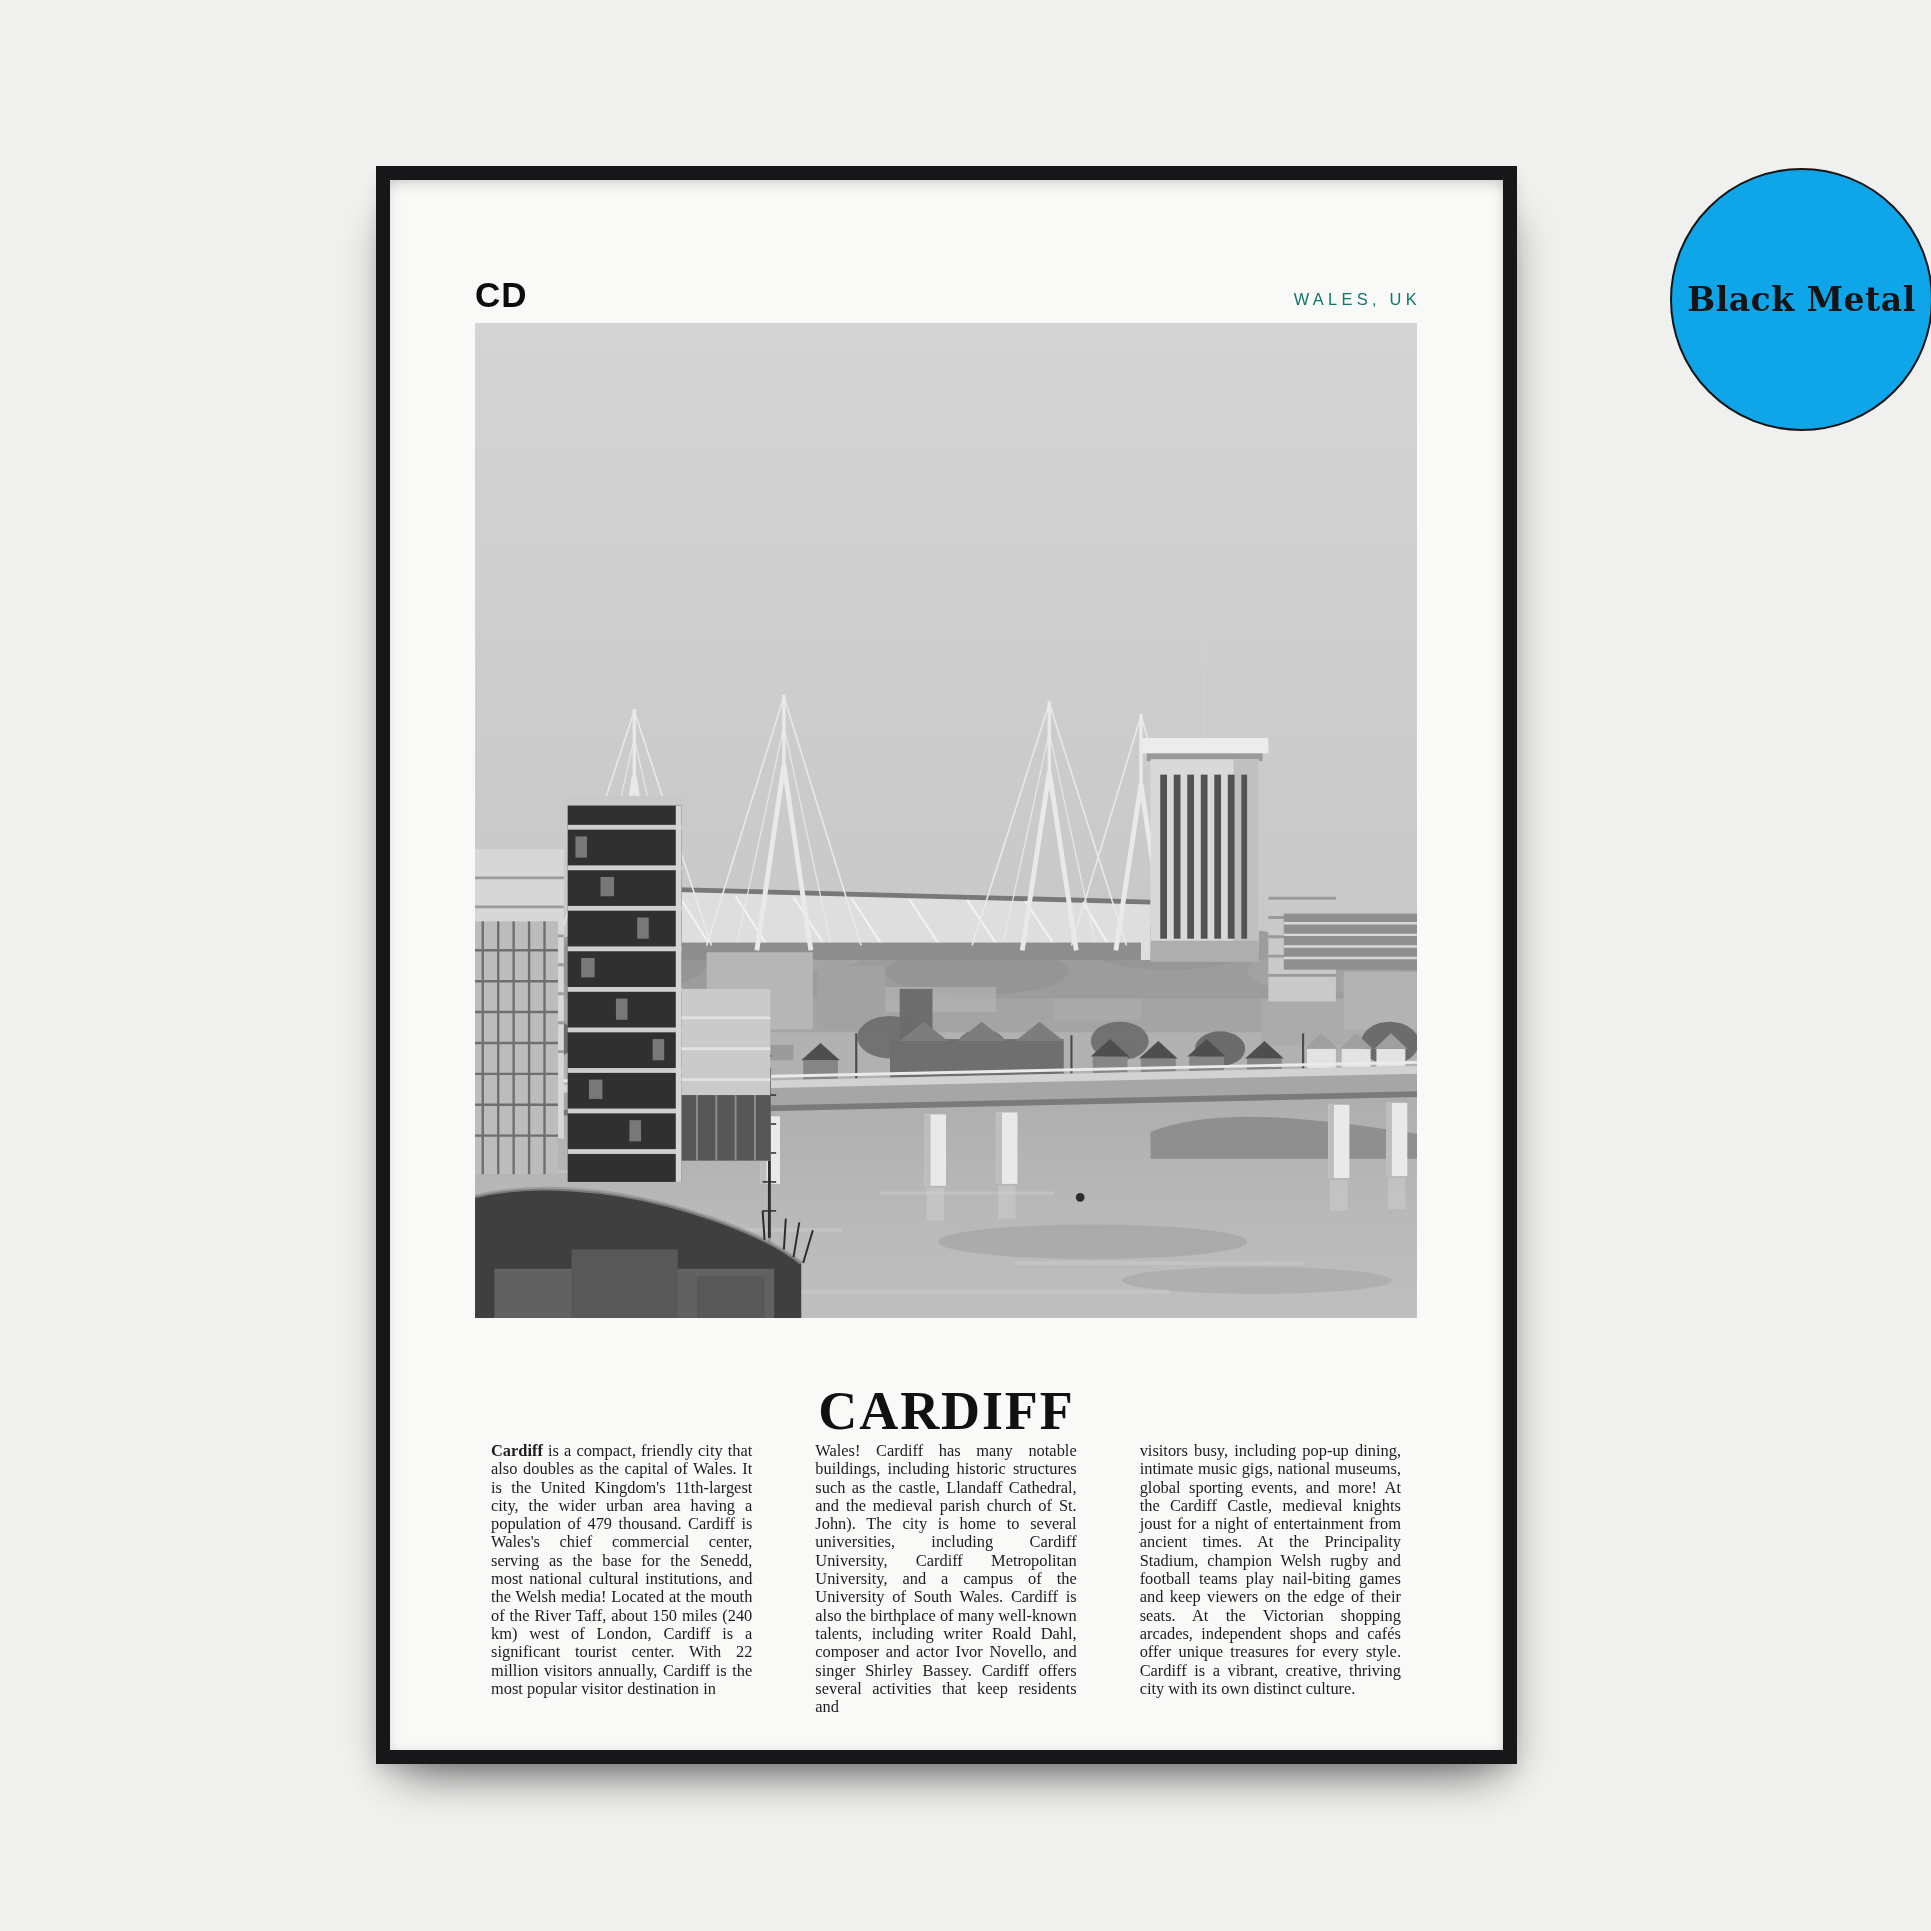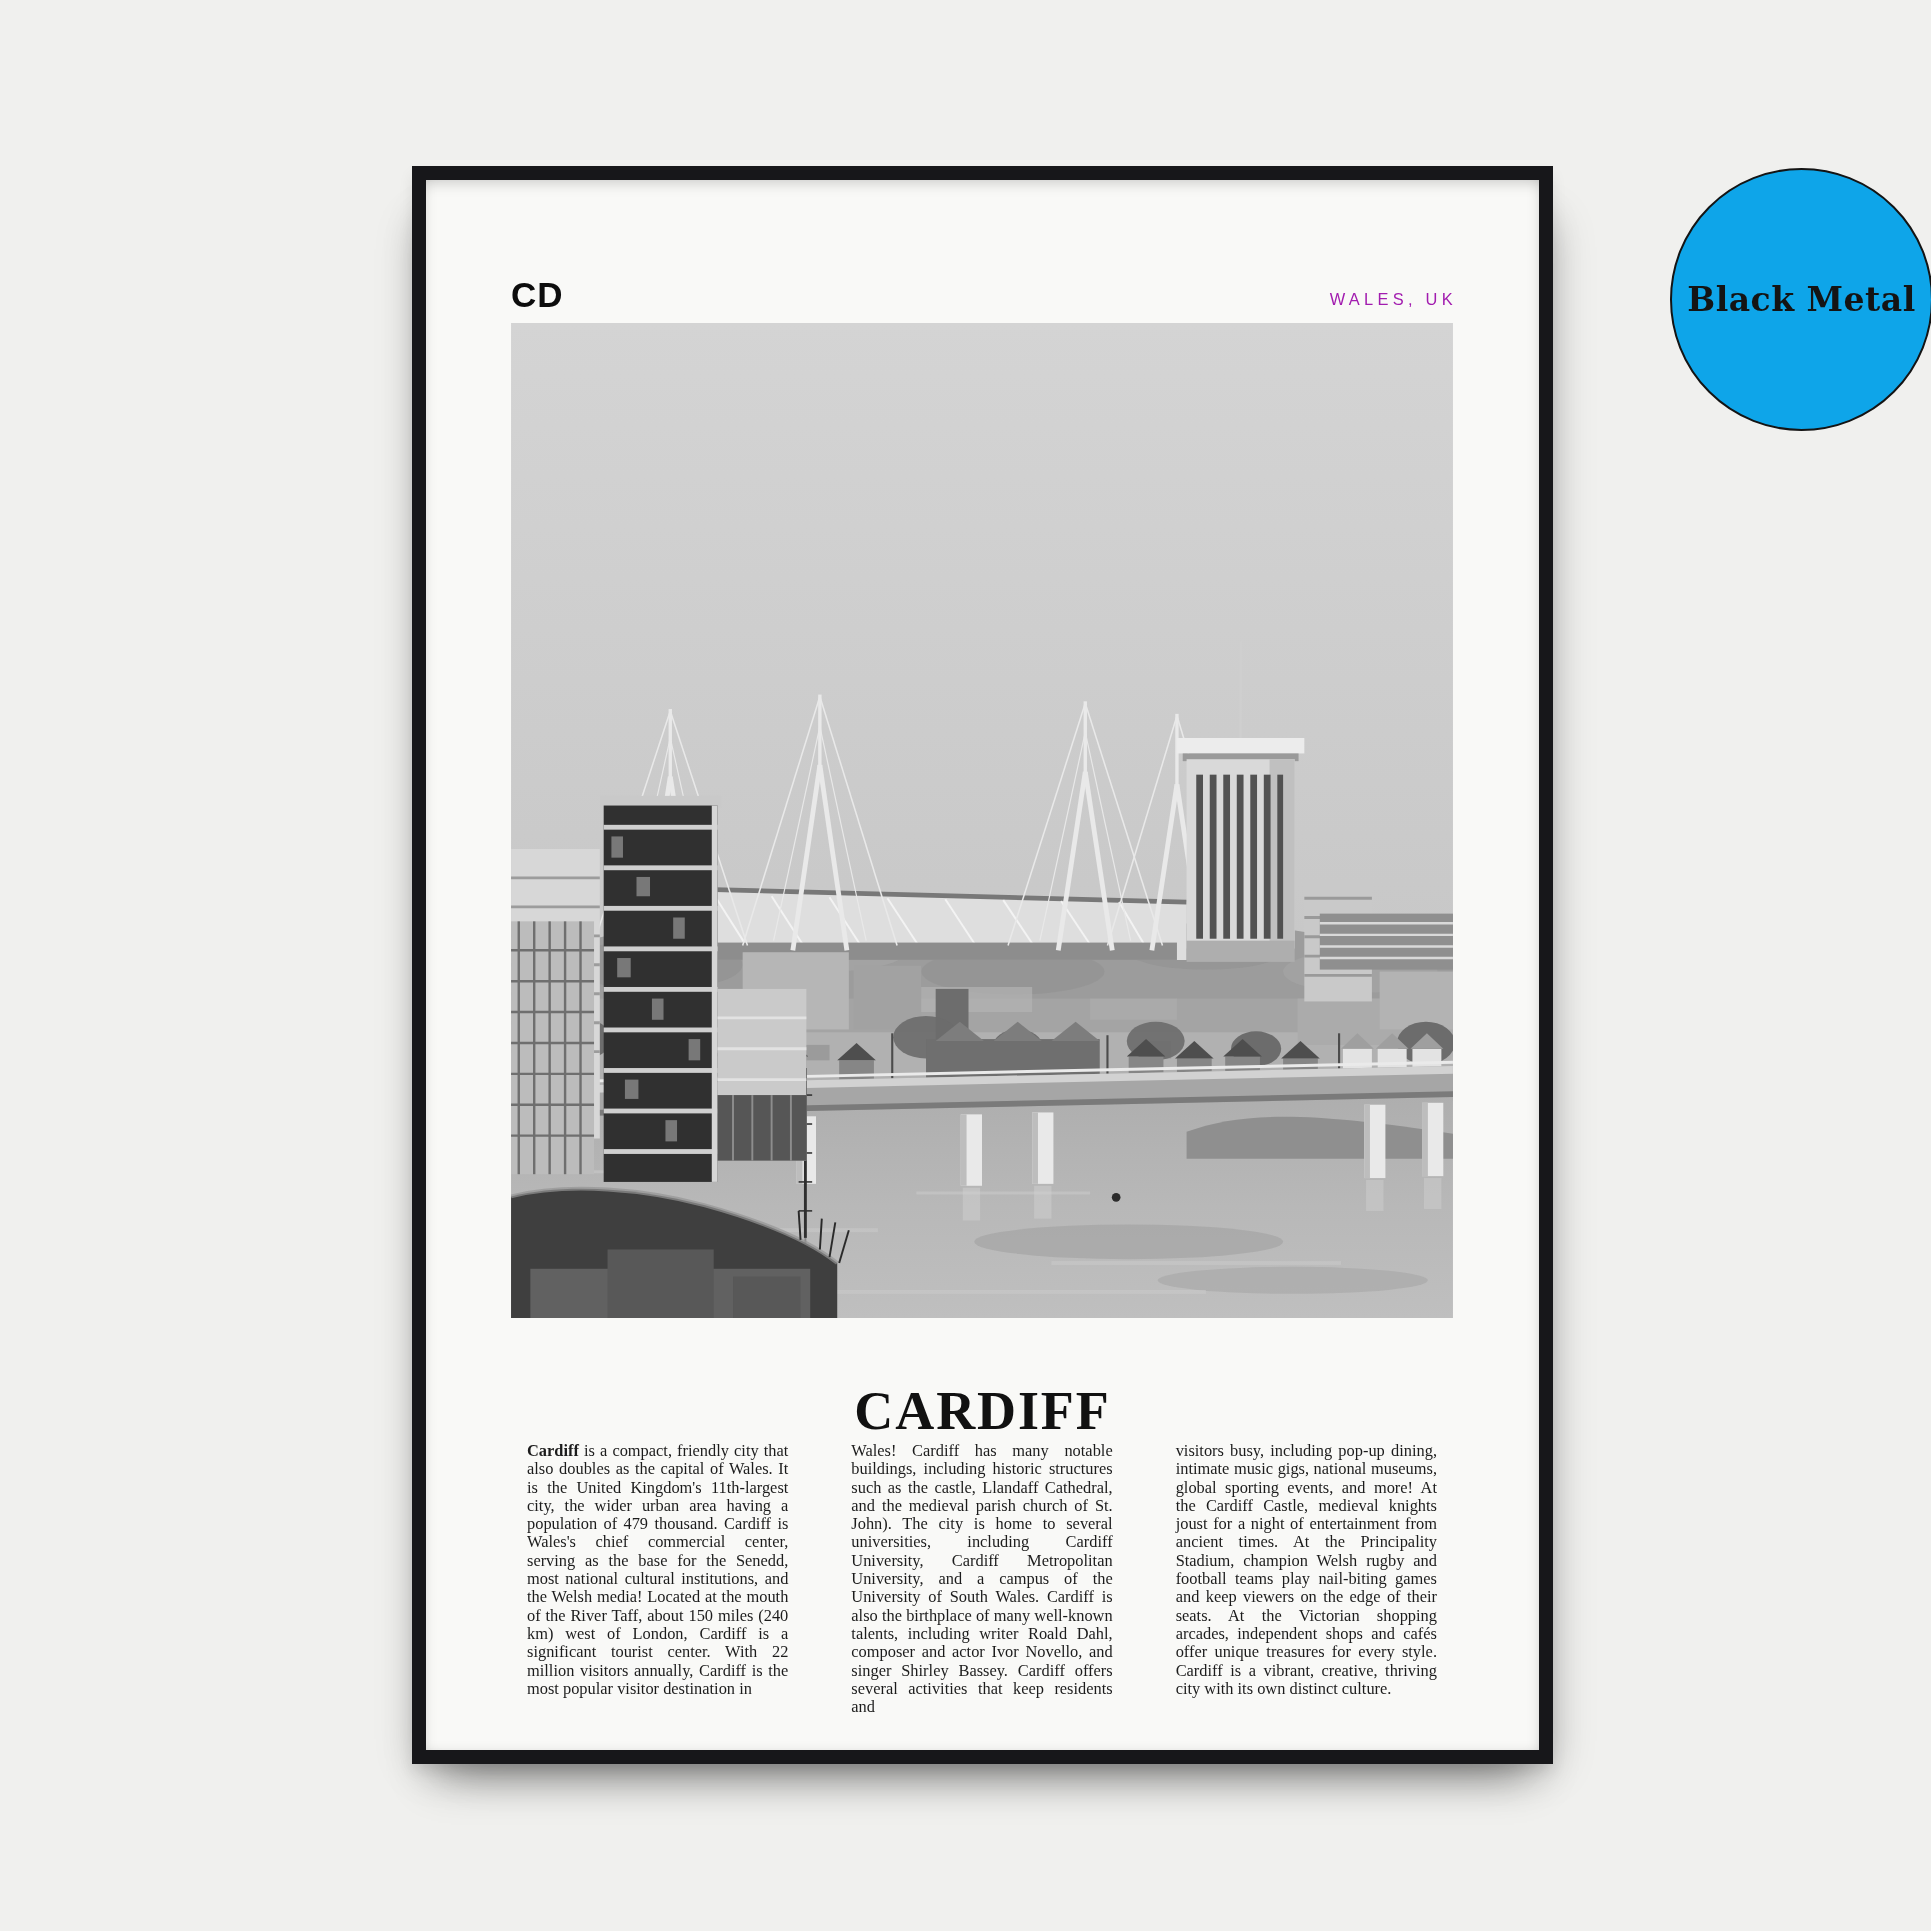--- a/index.html
+++ b/index.html
@@ -1,35 +1,35 @@
 <!DOCTYPE html>
 <html><head>
 <meta charset="utf-8">
 <style>
   html,body{margin:0;padding:0;}
   .stage{position:relative;width:1931px;height:1931px;background:#f0f0ee;overflow:hidden;
          font-family:"Liberation Sans",sans-serif;}
 
   
-  .frame{position:absolute;left:412px;top:166px;width:1141px;height:1598px;
+  .frame{position:absolute;left:376px;top:166px;width:1141px;height:1598px;
          box-sizing:border-box;border:14.5px solid #17171a;background:#f9f9f7;
          box-shadow:0 33px 41px -19.3px rgba(0,0,0,.30),
                     25px 29px 42px -25px rgba(0,0,0,.20),
                     -21px 29px 42px -27px rgba(0,0,0,.18),
                     0 7.7px 13.5px rgba(0,0,0,.08);}
   .paper{position:absolute;inset:0;background:#f9f9f7;
          box-shadow:inset 0 11.6px 15.4px -9.7px rgba(0,0,0,.20),
                     inset -9.7px 0 13.5px -9.7px rgba(0,0,0,.12),
                     inset 9.7px 0 13.5px -10.6px rgba(0,0,0,.10),
                     inset 0 -8.7px 11.6px -8.7px rgba(0,0,0,.08);}
 
   .monogram{position:absolute;left:85px;top:95px;font-size:35px;font-weight:bold;
             letter-spacing:1px;color:#0d0d0d;}
   .location{position:absolute;right:82px;top:110px;font-size:16.4px;letter-spacing:4.3px;
-            color:#a21caf;}
+            color:#0f766e;}
 
   .photo{position:absolute;left:85px;top:143px;width:942px;height:995px;display:block;}
 
   .title{position:absolute;left:0;top:1164px;width:100%;text-align:center;
          font-family:"Liberation Serif",serif;font-weight:bold;font-size:54px;
          letter-spacing:1.9px;color:#111;}
 
   .bodycols{position:absolute;left:85px;top:1246px;width:942px;display:flex;gap:31px;}
   .col{width:294px;text-align:justify;font-family:"Liberation Serif",serif;
        font-size:16.4px;line-height:18.3px;color:#1c1c1c;}

